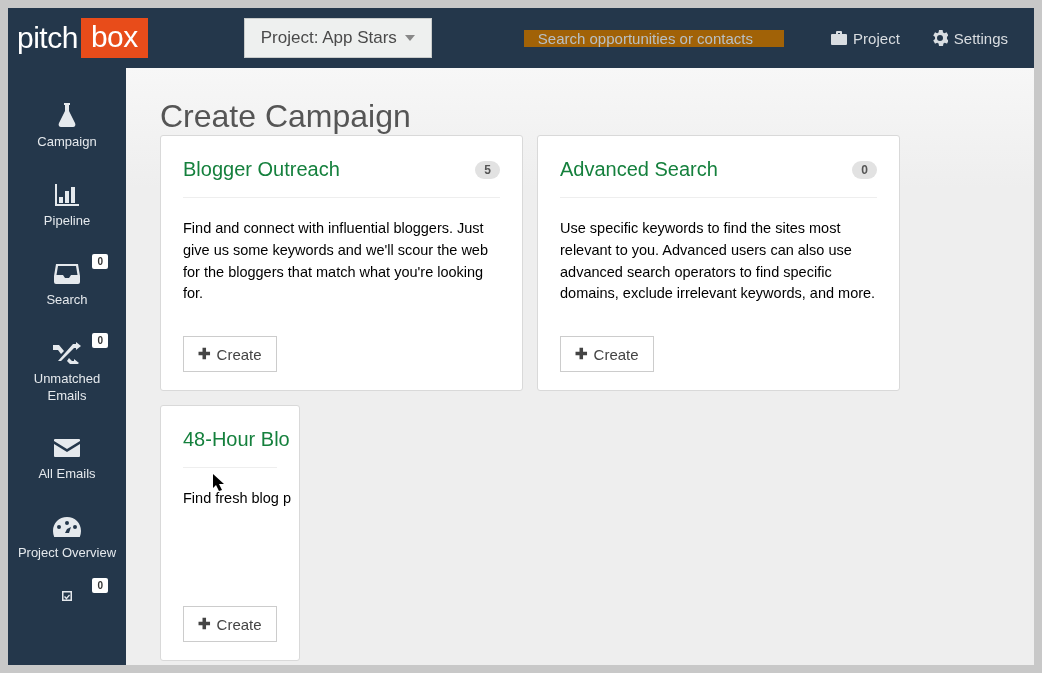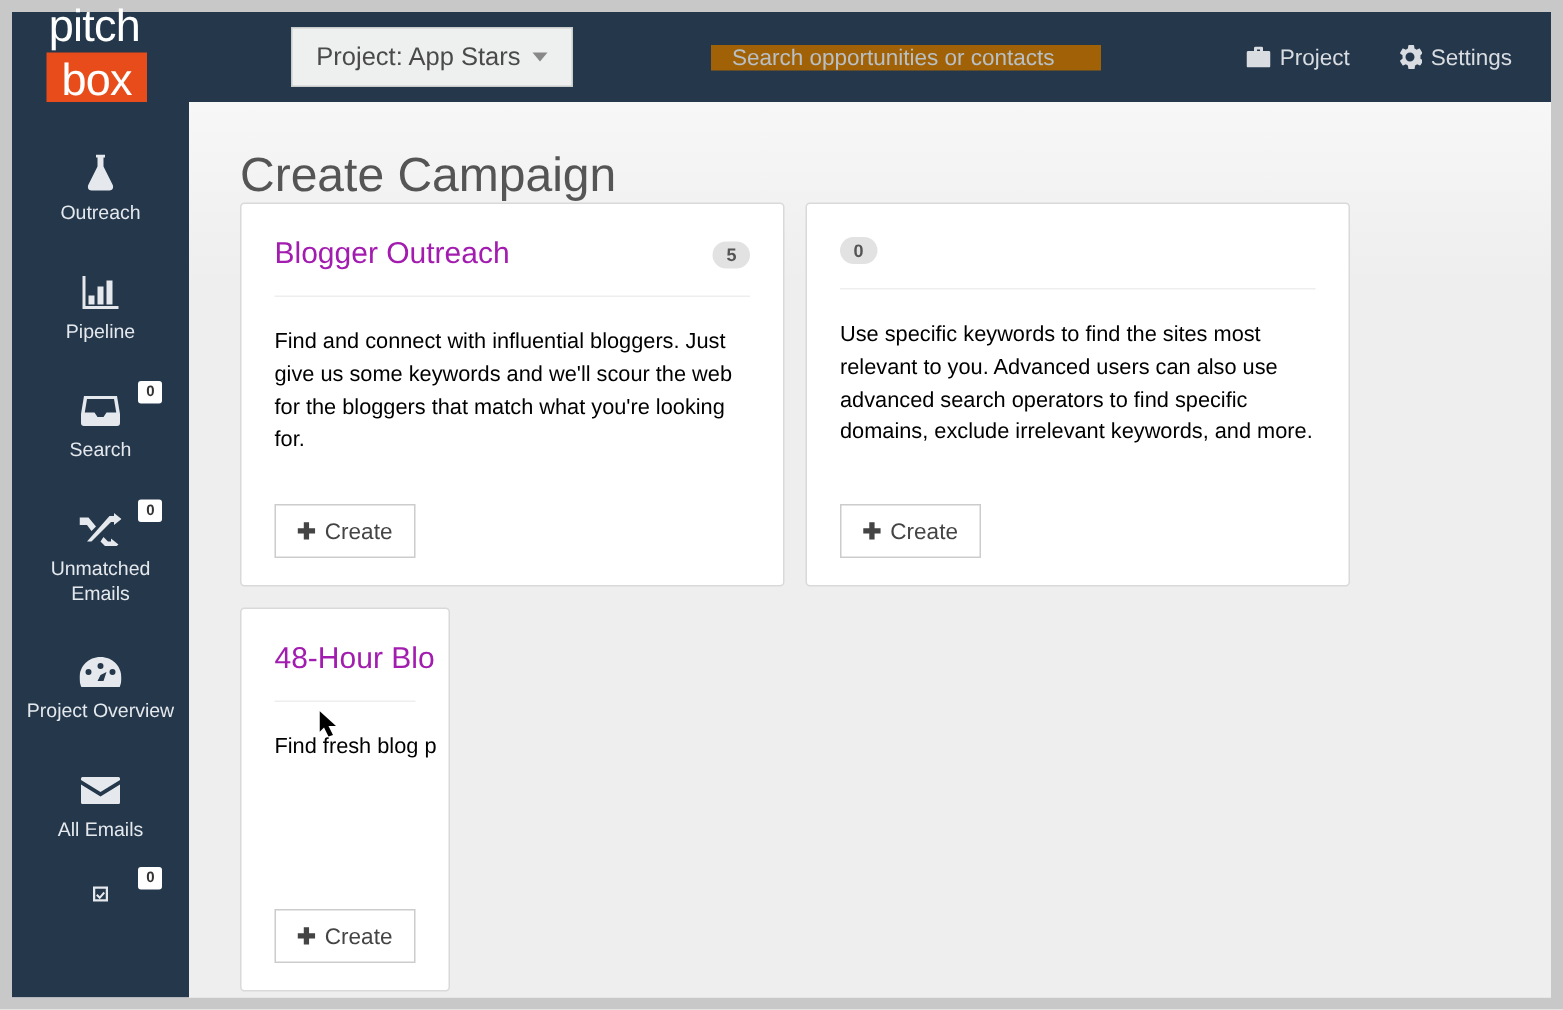--- a/index.html
+++ b/index.html
@@ -27,22 +27,21 @@
   padding: 0 16px 0 0;
   gap: 12px;
 }
 .logo {
   display: flex;
   align-items: center;
   font-size: 30px;
   font-weight: 300;
   color: #fff;
   letter-spacing: -0.5px;
-  padding-left: 20px;
-  flex-direction: column;
+  padding-left: 9px;
 }
 .logo .box {
   background: #e84c1a;
   color: #fff;
   padding: 2px 10px 4px 10px;
   margin-left: 3px;
   font-weight: 400;
 }
 .project-selector {
   margin-left: 84px;
@@ -157,21 +156,21 @@
   display: flex;
   align-items: center;
   justify-content: space-between;
   border-bottom: 1px solid #eee;
   padding-bottom: 16px;
   margin-bottom: 20px;
 }
 .card-title {
   font-size: 20px;
   font-weight: 400;
-  color: #a21caf;
+  color: #15803d;
 }
 .card-count {
   background: #e2e2e2;
   color: #555;
   font-size: 12px;
   font-weight: bold;
   padding: 2px 9px;
   border-radius: 10px;
 }
 .card-desc {
@@ -233,21 +232,21 @@
   </div>
 
   <div class="body">
     <div class="sidebar">
       <div class="side-item">
         <div class="ico">
           <svg width="22" height="26" viewBox="0 0 22 26">
               <path d="M8 0h6v2h-1v6l6 12c1 2 0 4-2 4H5c-2 0-3-2-2-4l6-12V2H8V0z"></path>
             </svg>
         </div>
-        <span>Outreach</span>
+        <span>Campaign</span>
       </div>
       <div class="side-item">
         <div class="ico">
           <svg width="26" height="24" viewBox="0 0 26 24">
               <path d="M1 1h2v22H1zM1 21h24v2H1zM5 14h4v6H5zM11 8h4v12h-4zM17 4h4v16h-4z"></path>
             </svg>
         </div>
         <span>Pipeline</span>
       </div>
       <div class="side-item">
@@ -263,33 +262,33 @@
         <div class="ico">
           <svg width="28" height="22" viewBox="0 0 28 22">
               <path d="M0 3h6l5 6-3 3L5 8H0V3zm0 16h5l15-17h3V0l5 4-5 4V6h-2L8 19H0v-3zm16-3l3 3h2v-2l5 4-5 4v-2h-3l-4-4 2-3z"></path>
             </svg>
         </div>
         <span class="badge">0</span>
         <span>Unmatched Emails</span>
       </div>
       <div class="side-item">
         <div class="ico">
+          <svg width="26" height="18" viewBox="0 0 26 18">
+              <path d="M1 0h24a1 1 0 011 1v1L13 10 0 2V1a1 1 0 011-1zm-1 5l13 8 13-8v12a1 1 0 01-1 1H1a1 1 0 01-1-1V5z"></path>
+            </svg>
+        </div>
+        <span>All Emails</span>
+      </div>
+      <div class="side-item">
+        <div class="ico">
           <svg width="28" height="20" viewBox="0 0 28 20">
               <path d="M14 0C6 0 0 6 0 14c0 2 .4 4 1.2 6h25.6c.8-2 1.2-4 1.2-6C28 6 22 0 14 0zm0 4a2 2 0 110 4 2 2 0 010-4zM6 8a2 2 0 110 4 2 2 0 010-4zm16 0a2 2 0 110 4 2 2 0 010-4zm-8 4l4-2-2 6h-4l2-4z"></path>
             </svg>
         </div>
         <span>Project Overview</span>
-      </div>
-      <div class="side-item">
-        <div class="ico">
-          <svg width="26" height="18" viewBox="0 0 26 18">
-              <path d="M1 0h24a1 1 0 011 1v1L13 10 0 2V1a1 1 0 011-1zm-1 5l13 8 13-8v12a1 1 0 01-1 1H1a1 1 0 01-1-1V5z"></path>
-            </svg>
-        </div>
-        <span>All Emails</span>
       </div>
       <div class="side-item" style="padding-top:0">
         <div class="ico" style="margin-bottom:0">
           <svg width="24" height="12" viewBox="0 0 24 24">
               <path d="M2 2h20v20H2V2zm3 3v14h14V5H5zm3 7l3 3 5-6 2 2-7 8-5-5 2-2z"></path>
             </svg>
         </div>
         <span class="badge" style="top:-4px">0</span>
       </div>
     </div>
@@ -307,20 +306,21 @@
           <div class="card-footer">
             <button class="create-btn">
               <span class="plus">✚</span>
               <span>Create</span>
             </button>
           </div>
         </div>
 
         <div class="card">
           <div class="card-header">
+            <div class="card-title">Advanced Search</div>
             <div class="card-count">0</div>
           </div>
           <div class="card-desc">Use specific keywords to find the sites most relevant to you. Advanced users can also use advanced search operators to find specific domains, exclude irrelevant keywords, and more.</div>
           <div class="card-footer">
             <button class="create-btn">
               <span class="plus">✚</span>
               <span>Create</span>
             </button>
           </div>
         </div>

